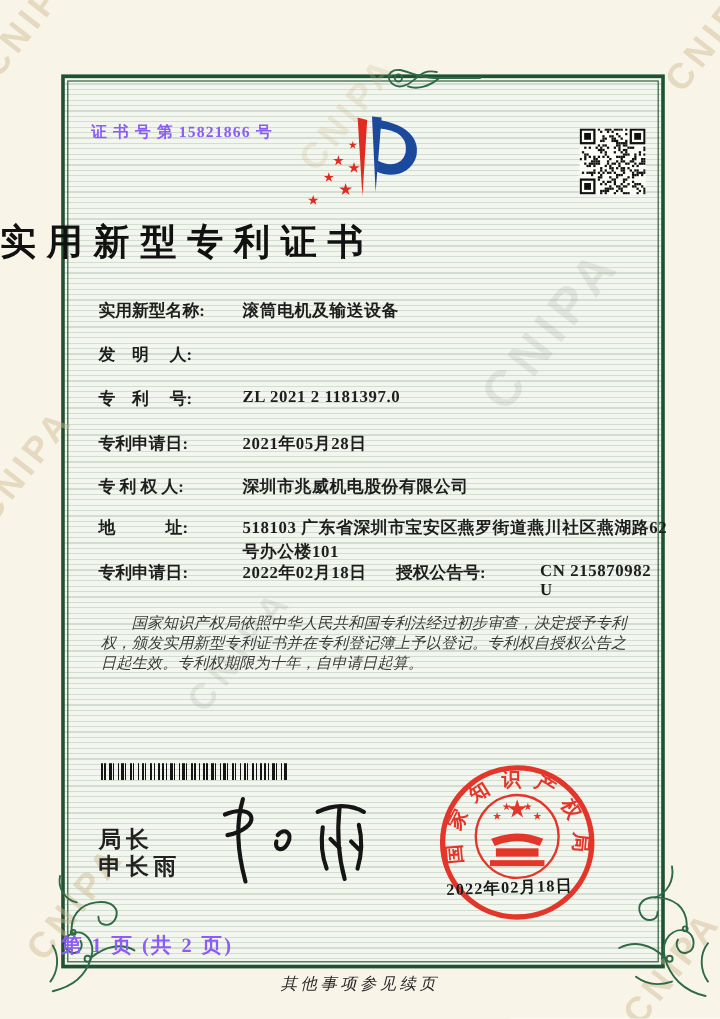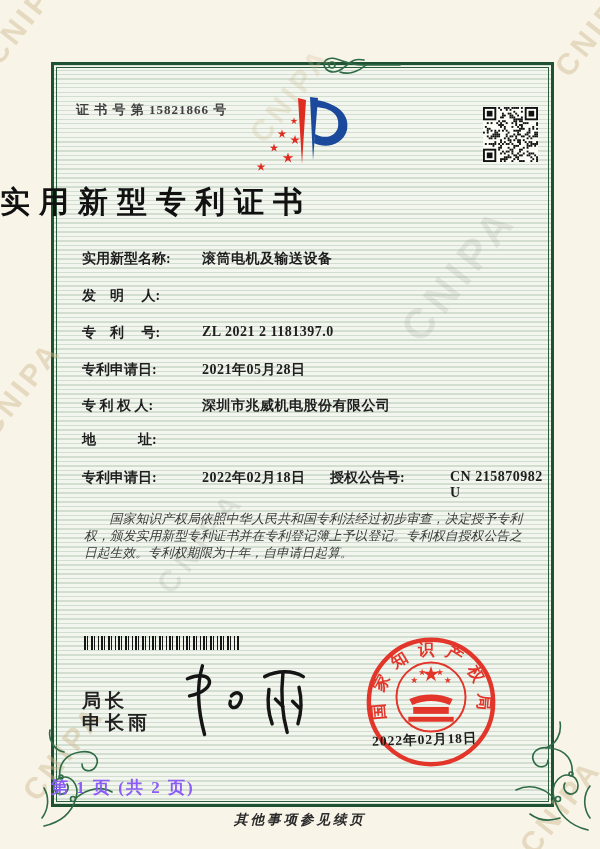--- a/index.html
+++ b/index.html
@@ -8,21 +8,21 @@
   .wm{position:absolute;font-weight:bold;font-family:"Liberation Sans",sans-serif;
       transform:rotate(-52deg);pointer-events:none;white-space:nowrap;}
   .wm.beige{color:rgba(205,183,141,0.45);font-size:30px;letter-spacing:4px;}
   .wm.gray{color:rgba(120,125,120,0.14);letter-spacing:6px;}
   .frame{position:absolute;left:51px;top:62px;width:497px;height:739px;
          border:3px solid #1f5233;background-color:#f3f6ee;
          background-image:repeating-linear-gradient(180deg,rgba(125,158,128,0.28) 0px,
             rgba(125,158,128,0.28) 1px,transparent 1px,transparent 4.5px);}
   .frame::after{content:"";position:absolute;inset:2px;border:1px solid #2c5e3c;pointer-events:none;}
   .certno{position:absolute;left:76px;top:101px;font-size:13px;font-weight:bold;
-          letter-spacing:1px;color:#404040;}
+          letter-spacing:1px;color:#8b5cf6;}
   .title{position:absolute;left:0;right:0;top:182px;text-align:left;font-size:30px;
          font-weight:bold;letter-spacing:9px;color:#111;}
   .row{position:absolute;left:82px;display:flex;font-weight:bold;font-size:14px;color:#1e1e1e;}
   .row .lbl{display:inline-block;width:88px;white-space:pre;flex:none;}
   .row .val{letter-spacing:0.5px;padding-left:32px;}
   .row.addr .val{width:356px;line-height:20px;}
   .paras{position:absolute;left:72px;width:462px;top:499px;font-size:12.8px;line-height:17.2px;
          font-style:italic;color:#3a3a3a;text-align:justify;}
   .paras p{margin:12px;text-indent:2em;}
   .barcode{position:absolute;left:84px;top:636px;width:156px;height:14px;
@@ -31,21 +31,21 @@
       #141414 10px 11px,transparent 11px 14px,#141414 14px 15px,transparent 15px 17px);}
   .officer{position:absolute;left:82px;top:690px;font-size:19px;font-weight:bold;
            line-height:22px;letter-spacing:4px;color:#222;}
   .sig{position:absolute;left:170px;top:653px;}
   .seal{position:absolute;left:357px;top:628px;}
   .sealdate{position:absolute;left:372px;top:731px;font-size:13.5px;font-weight:bold;
             color:#1a1a1a;letter-spacing:1px;transform:rotate(-2deg);z-index:5;}
   .pageinfo{position:absolute;left:51px;width:497px;top:776px;text-align:left;
             font-size:17px;font-weight:bold;letter-spacing:2px;color:#8b5cf6;}
   .footnote{position:absolute;left:0;right:0;top:811px;text-align:center;font-size:13.5px;
-            font-style:italic;font-weight:bold;letter-spacing:3px;color:#2a2a2a;}
+            font-style:italic;font-weight:normal;letter-spacing:3px;color:#2a2a2a;}
   .logo{position:absolute;left:252px;top:96px;}
   .qr{position:absolute;left:483px;top:107px;width:55px;height:55px;background:#fdfdf8;}
   .orn{position:absolute;pointer-events:none;}
   svg .green{stroke:#2e6a45;fill:none;stroke-width:1.6;stroke-linecap:round;}
 </style>
 </head>
 <body>
 
 <div class="page">
 
@@ -358,20 +358,21 @@
   <div class="row" style="top:361px">
     <span class="lbl">专利申请日:</span>
     <span class="val">2021年05月28日</span>
   </div>
   <div class="row" style="top:397px">
     <span class="lbl">专 利 权 人:</span>
     <span class="val">深圳市兆威机电股份有限公司</span>
   </div>
   <div class="row addr" style="top:431px">
     <span class="lbl">地　　　址:</span>
+    <span class="val">518103 广东省深圳市宝安区燕罗街道燕川社区燕湖路62号办公楼101</span>
   </div>
   <div class="row" style="top:469px;width:470px">
     <span class="lbl">专利申请日:</span>
     <span class="val">2022年02月18日</span>
     <span class="lbl" style="position:absolute;left:248px">授权公告号:</span>
     <span class="val" style="position:absolute;left:336px">CN 215870982 U</span>
   </div>
 
   <div class="paras">
     <p>国家知识产权局依照中华人民共和国专利法经过初步审查，决定授予专利权，颁发实用新型专利证书并在专利登记簿上予以登记。专利权自授权公告之日起生效。专利权期限为十年，自申请日起算。</p>

